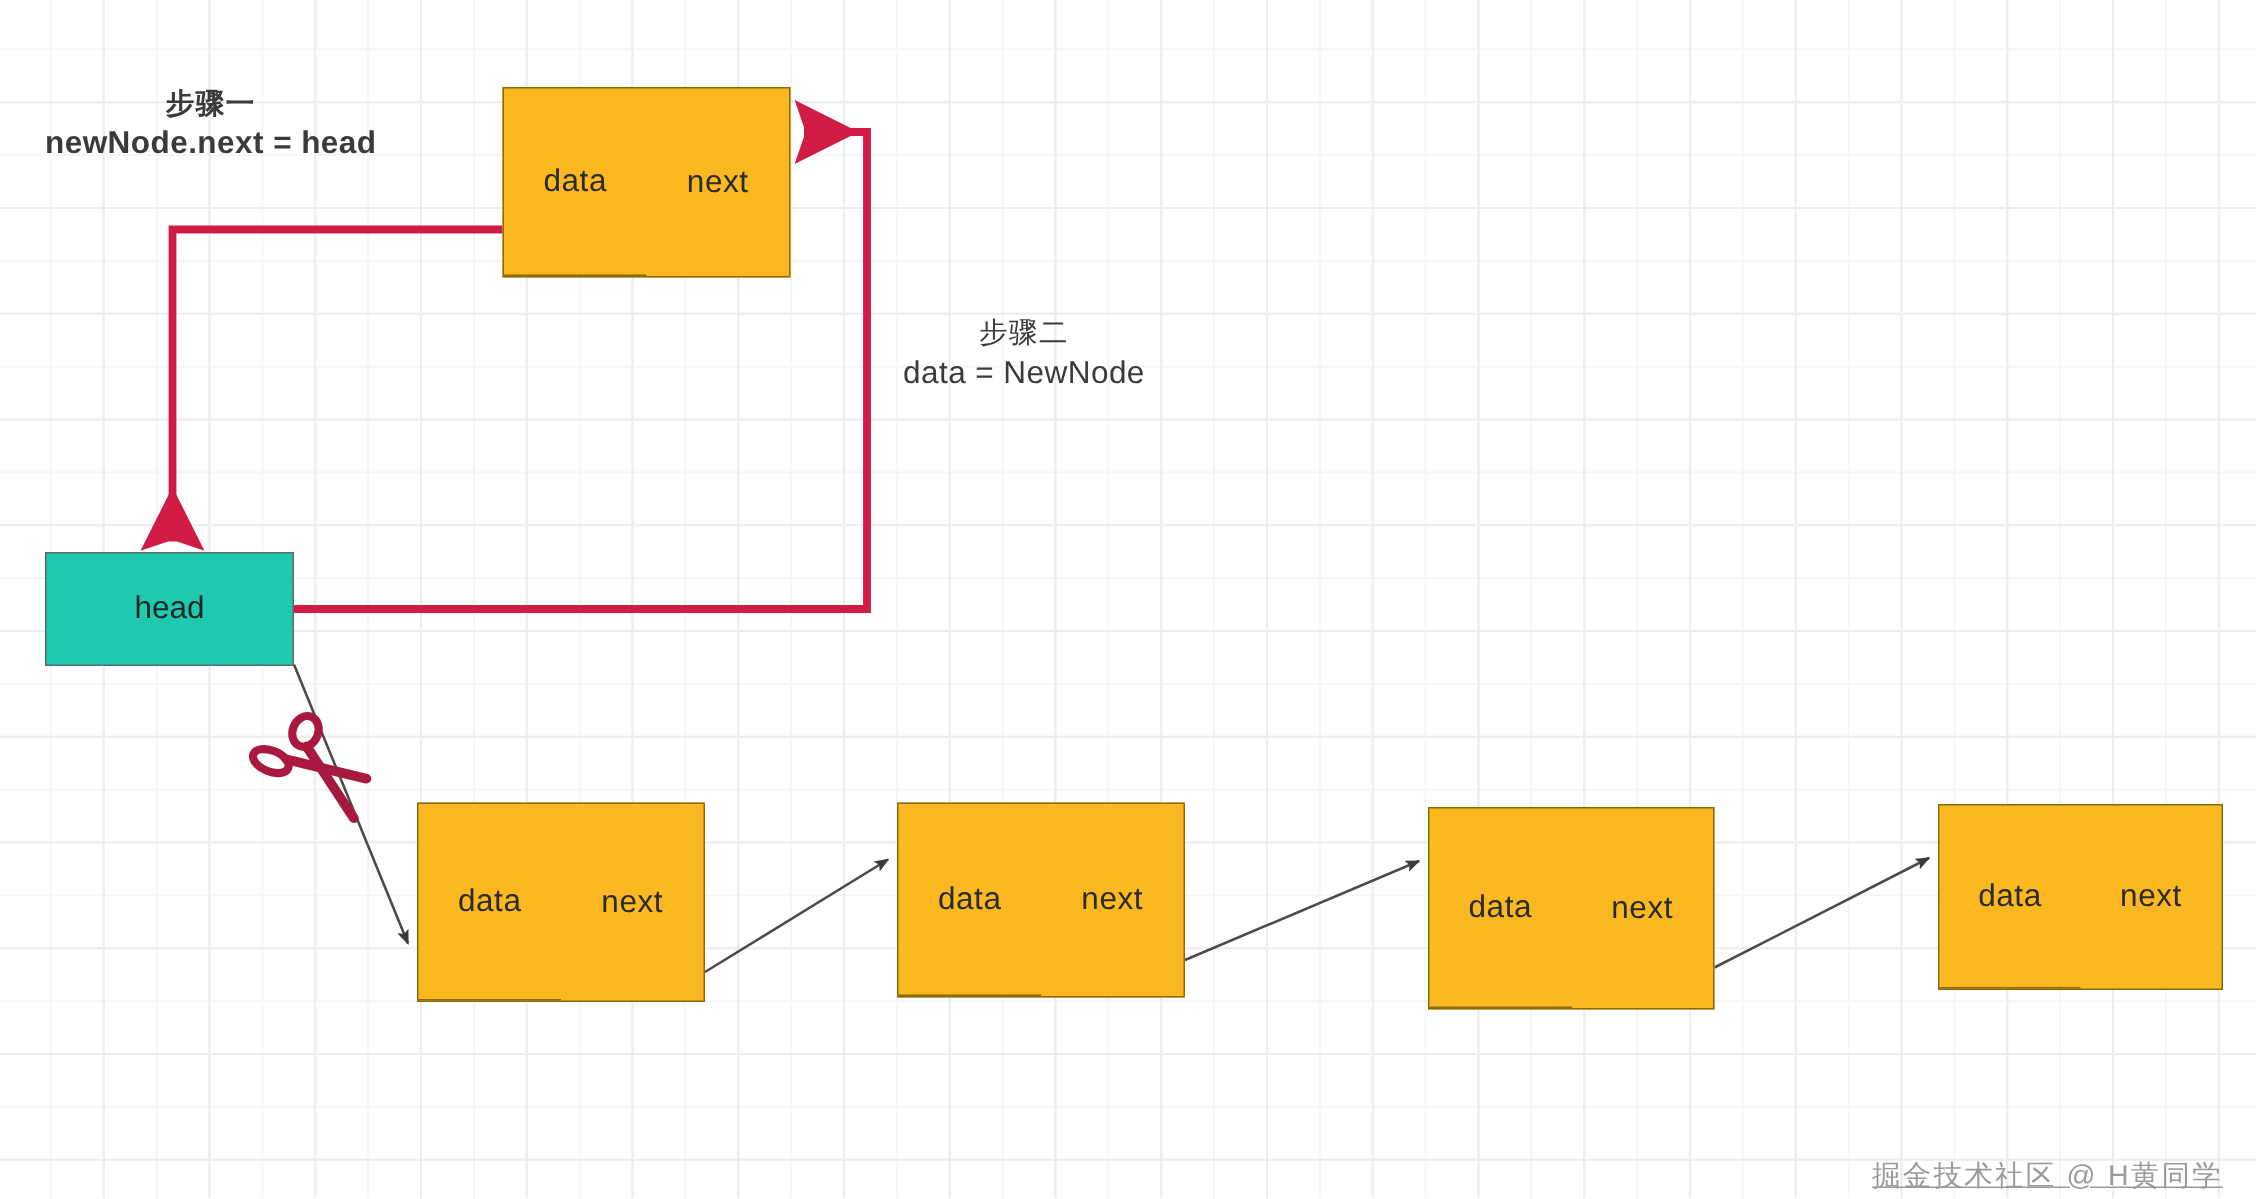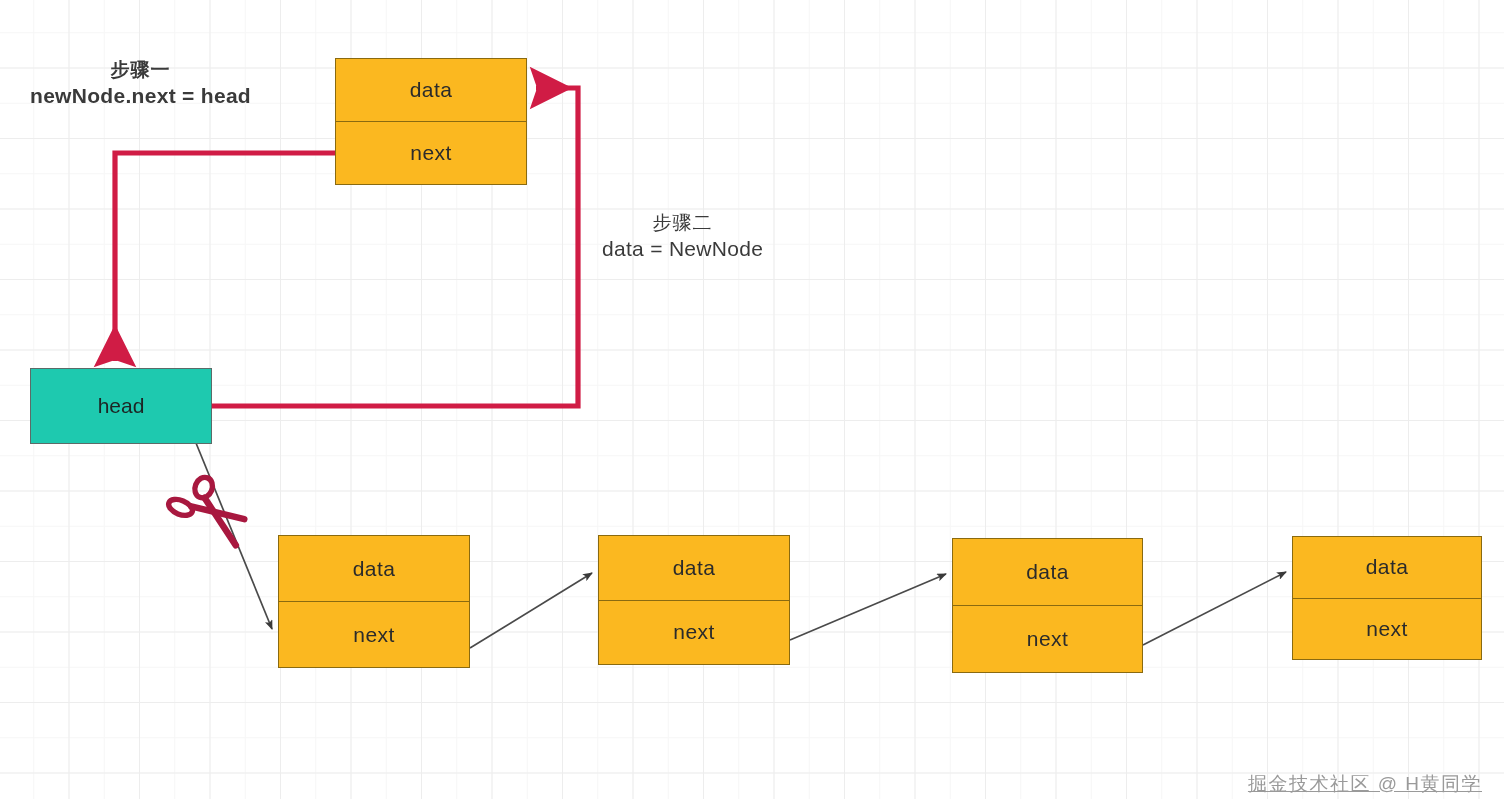--- a/index.html
+++ b/index.html
@@ -33,21 +33,21 @@
     width: 1504px;
     height: 799px;
     pointer-events: none;
   }
   .node {
     position: absolute;
     box-sizing: border-box;
     border: 1.6px solid #8a6a10;
     background: #FBB820;
     display: flex;
-    flex-direction: column;
+    flex-direction: row;
   }
   .node .cell {
     flex: 1 1 0;
     display: flex;
     align-items: center;
     justify-content: center;
     font-size: 21px;
     color: #2b2b2b;
     letter-spacing: .4px;
   }
@@ -134,21 +134,21 @@
   <div class="label" style="left:590px; top:210px;margin-left:12px;">
     <span class="zh">步骤二</span>
     <span class="code">data = NewNode</span>
   </div>
 
   <div class="node" style="left:335px; top:58px; width:192px; height:127px;">
     <div class="cell top">data</div>
     <div class="cell">next</div>
   </div>
 
-  <div class="head-box" style="left:30px; top:368px; width:182px; height:76px;">
+  <div class="head-box" style="left:30px; top:368px; width:166px; height:76px;">
     <span>head</span>
   </div>
 
   <div class="node" style="left:278px; top:535px; width:192px; height:133px;">
     <div class="cell top">data</div>
     <div class="cell">next</div>
   </div>
 
   <div class="node" style="left:598px; top:535px; width:192px; height:130px;">
     <div class="cell top">data</div>

